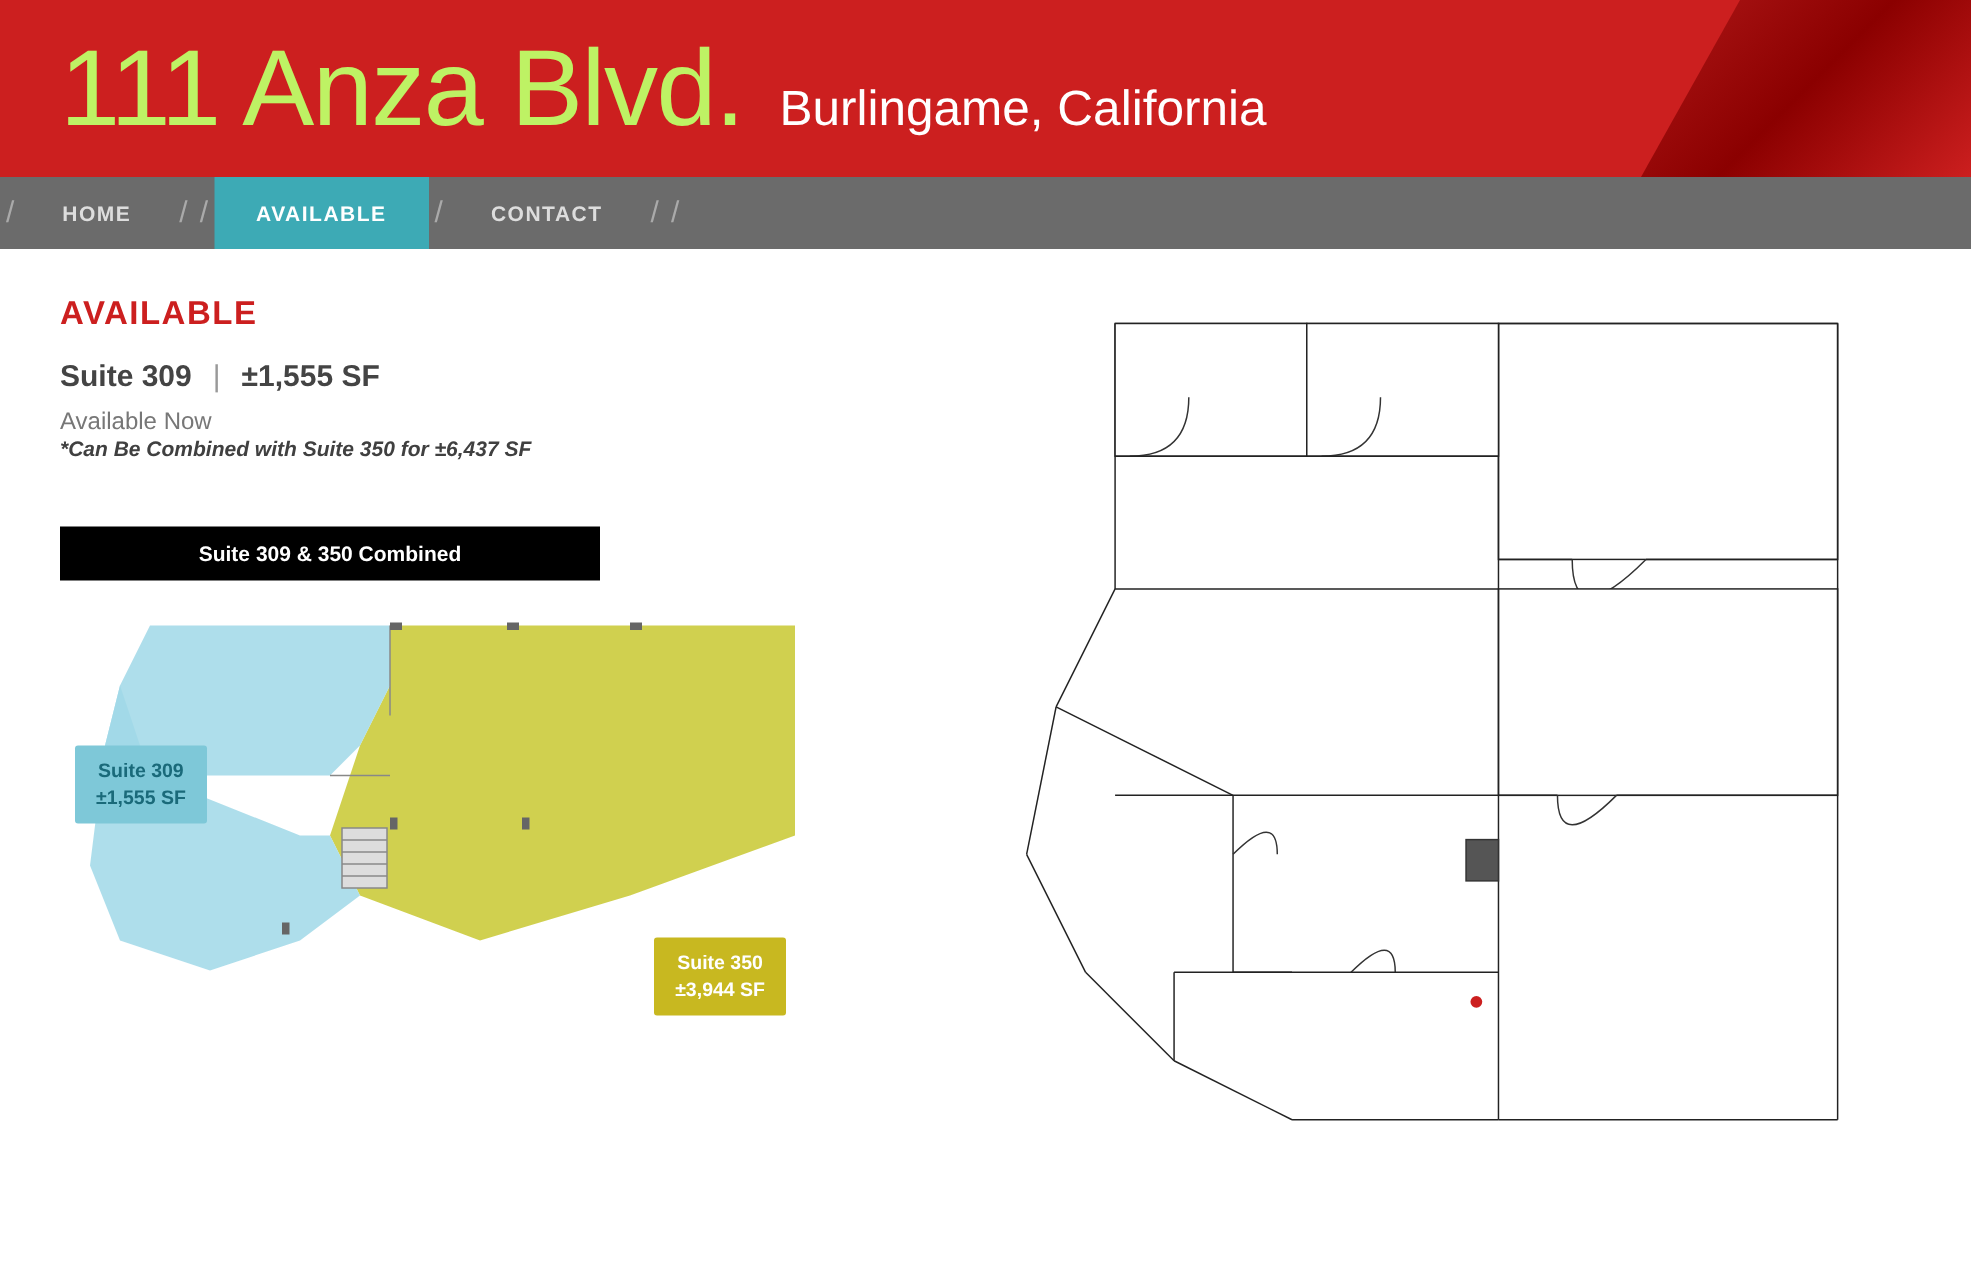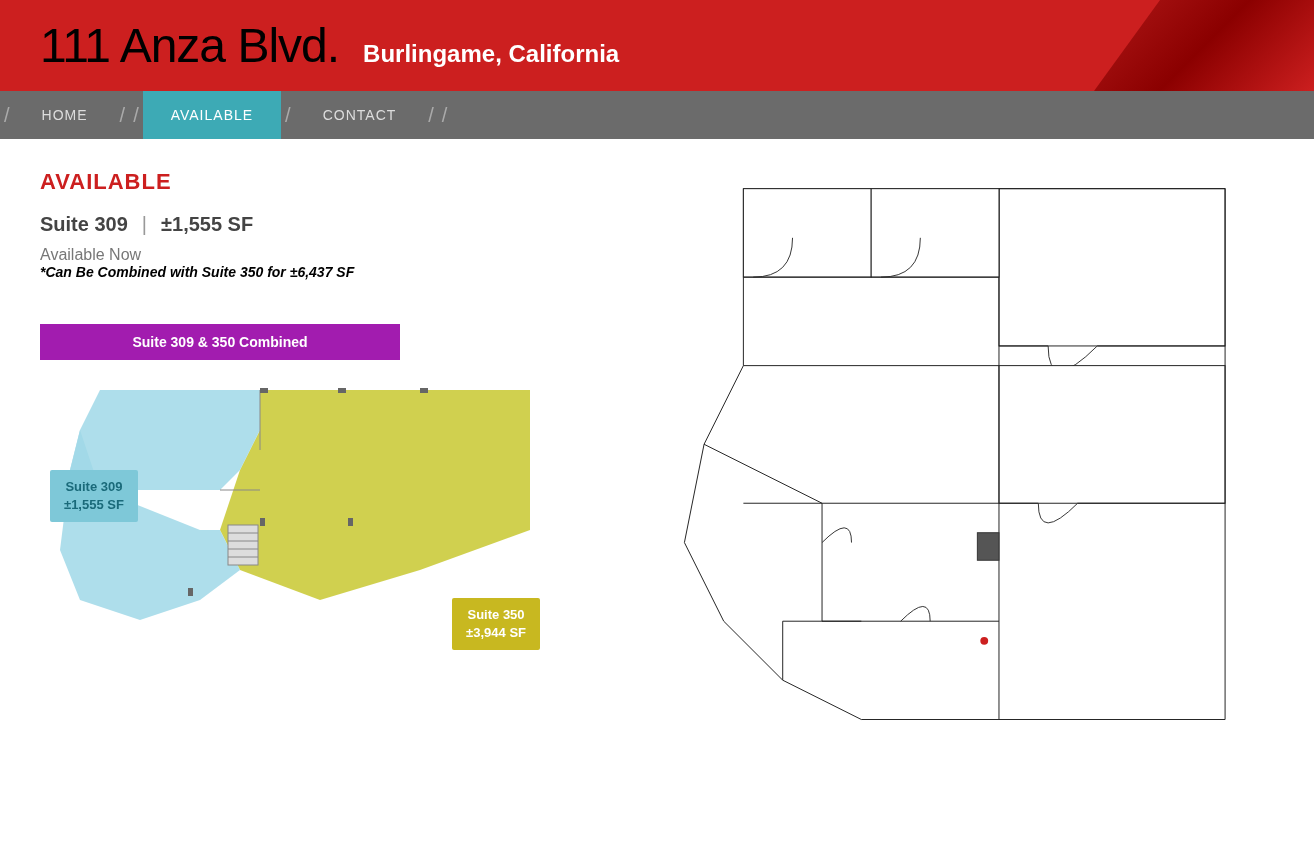--- a/index.html
+++ b/index.html
@@ -17,46 +17,46 @@
     }
     .header::after {
       content: '';
       position: absolute;
       right: 0; top: 0;
       width: 220px; height: 100%;
       background: linear-gradient(135deg, #b01818 0%, #8b0000 50%, #cc1f1f 100%);
       clip-path: polygon(30% 0, 100% 0, 100% 100%, 0% 100%);
     }
     .header-title {
-      font-size: 48px;
+      font-size: 72px;
       font-weight: 300;
-      color: #000000;
+      color: #bef264;
       letter-spacing: -1px;
     }
     .header-subtitle {
-      font-size: 24px;
-      font-weight: 700;
+      font-size: 33px;
+      font-weight: 400;
       color: #fff;
       margin-left: 8px;
     }
 
     
     .nav {
       background: #6b6b6b;
       display: flex;
       align-items: stretch;
       height: 48px;
     }
     .nav-item {
       display: flex;
       align-items: center;
       padding: 0 28px;
       color: #ddd;
       font-size: 14px;
-      font-weight: 400;
+      font-weight: 700;
       letter-spacing: 1px;
       cursor: pointer;
       position: relative;
       text-decoration: none;
     }
     .nav-item.active {
       background: #3daab5;
       color: #fff;
     }
     
@@ -109,33 +109,33 @@
       font-weight: 700;
       color: #444;
     }
     .available-now {
       font-size: 16px;
       color: #777;
       margin-bottom: 0;
     }
     .combined-note {
       font-size: 14px;
-      color: #000000;
+      color: #404040;
       font-style: italic;
       font-weight: 600;
       margin-bottom: 44px;
     }
 
     
     .floorplan-container {
       margin-top: 20px;
       position: relative;
     }
     .combined-label {
-      background: #a21caf;
+      background: #000000;
       color: #fff;
       font-size: 14px;
       font-weight: 600;
       padding: 10px 20px;
       display: inline-block;
       margin-bottom: 10px;
       width: 360px;
       text-align: center;
     }
 
@@ -242,21 +242,21 @@
           <line x1="188" y1="171" x2="218" y2="171" stroke="#888" strokewidth="0.8"></line>
           <line x1="188" y1="179" x2="218" y2="179" stroke="#888" strokewidth="0.8"></line>
           <line x1="188" y1="187" x2="218" y2="187" stroke="#888" strokewidth="0.8"></line>
         </svg>
 
         <div class="suite-badge-309" style="position:absolute; top:100px; left:10px;">
           <div>Suite 309</div>
           <div>±1,555 SF</div>
         </div>
 
-        <div class="suite-badge-350" style="position:absolute; bottom:20px; right:0px;">
+        <div class="suite-badge-350" style="position:absolute; bottom:20px; right:16px;">
           <div>Suite 350</div>
           <div>±3,944 SF</div>
         </div>
       </div>
     </div>
   </div>
 
   <div class="right-panel">
     <svg class="detail-floorplan" viewBox="0 0 640 590">
 

